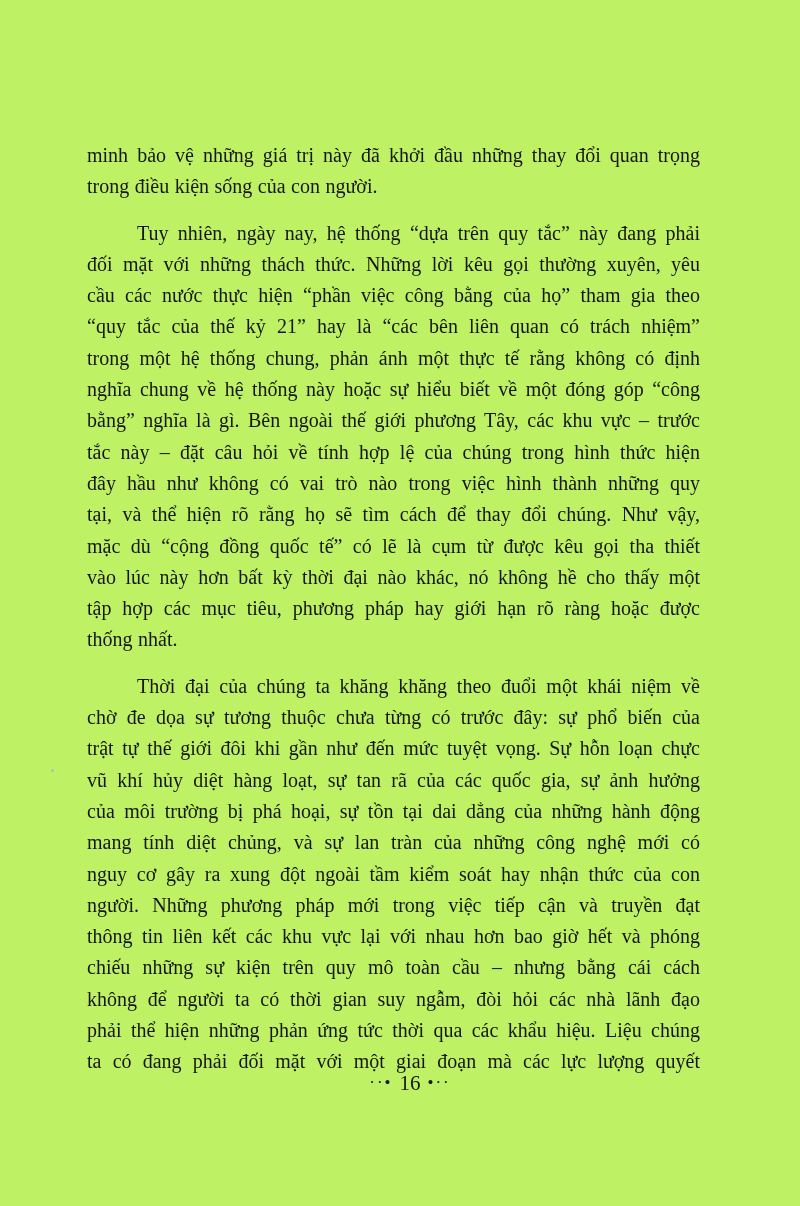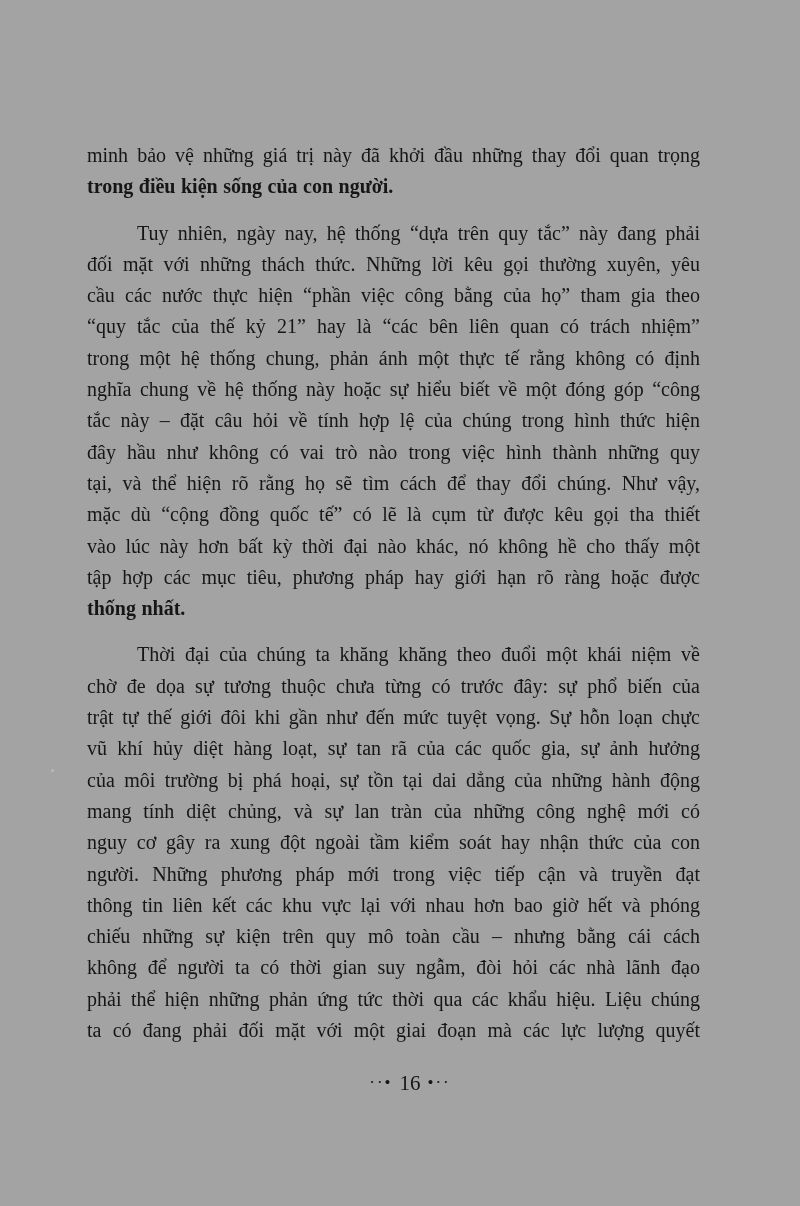--- a/index.html
+++ b/index.html
@@ -11,21 +11,21 @@
     height: 1206px;
     position: relative;
     background: #ffffff;
     font-family: "Liberation Serif", serif;
     color: #161616;
     overflow: hidden;
   }
   .page {
     position: absolute;
     inset: 0;
-    background: #a3a3a3;
+    background: #bef264;
   }
   .text-block {
     position: absolute;
     left: 87px;
     top: 140px;
     width: 613px;
   }
   .paragraph {
     margin: 0;
     padding: 0;
@@ -39,21 +39,20 @@
     overflow: hidden;
     white-space: normal;
     word-spacing: 0.5px;
   }
   .line.indent {
     text-indent: 50px;
     margin-top: 15px;
   }
   .line.flush {
     text-align-last: left;
-    font-weight: bold;
   }
   .footer {
     position: absolute;
     left: 0;
     top: 1068px;
     width: 800px;
     text-align: center;
     font-size: 21px;
     line-height: 30px;
     color: #161616;
@@ -90,20 +89,21 @@
       <div class="line flush">trong điều kiện sống của con người.</div>
     </div>
 
     <div class="paragraph">
       <div class="line indent">Tuy nhiên, ngày nay, hệ thống “dựa trên quy tắc” này đang phải</div>
       <div class="line">đối mặt với những thách thức. Những lời kêu gọi thường xuyên, yêu</div>
       <div class="line">cầu các nước thực hiện “phần việc công bằng của họ” tham gia theo</div>
       <div class="line">“quy tắc của thế kỷ 21” hay là “các bên liên quan có trách nhiệm”</div>
       <div class="line">trong một hệ thống chung, phản ánh một thực tế rằng không có định</div>
       <div class="line">nghĩa chung về hệ thống này hoặc sự hiểu biết về một đóng góp “công</div>
+      <div class="line">bằng” nghĩa là gì. Bên ngoài thế giới phương Tây, các khu vực – trước</div>
       <div class="line">tắc này – đặt câu hỏi về tính hợp lệ của chúng trong hình thức hiện</div>
       <div class="line">đây hầu như không có vai trò nào trong việc hình thành những quy</div>
       <div class="line">tại, và thể hiện rõ rằng họ sẽ tìm cách để thay đổi chúng. Như vậy,</div>
       <div class="line">mặc dù “cộng đồng quốc tế” có lẽ là cụm từ được kêu gọi tha thiết</div>
       <div class="line">vào lúc này hơn bất kỳ thời đại nào khác, nó không hề cho thấy một</div>
       <div class="line">tập hợp các mục tiêu, phương pháp hay giới hạn rõ ràng hoặc được</div>
       <div class="line flush">thống nhất.</div>
     </div>
 
     <div class="paragraph">

